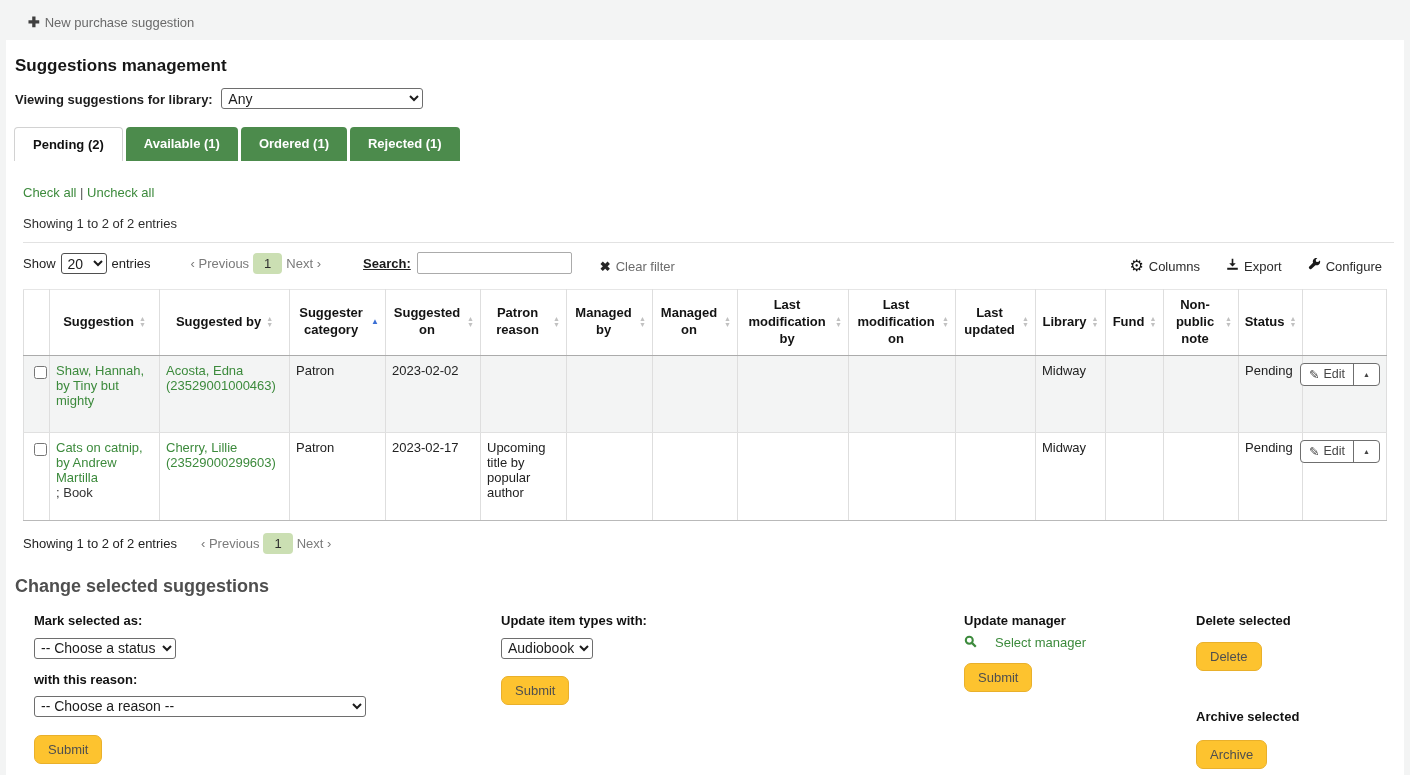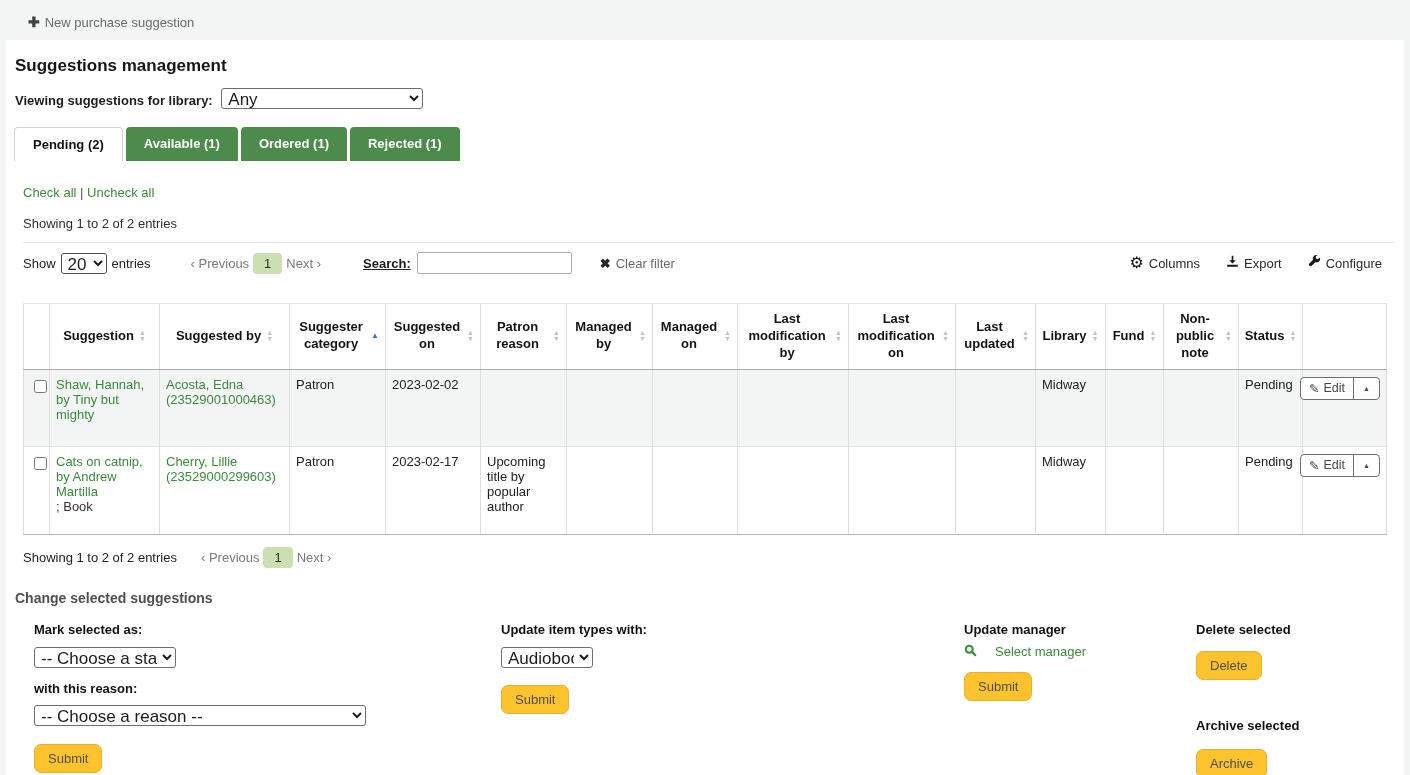--- a/index.html
+++ b/index.html
@@ -18,39 +18,39 @@
   .toolbar a { color:#6a6a6a; }
   .toolbar .plus { color:#3f3f3f; font-weight:900; font-size:14px; margin-right:5px; }
 
   
   .main { margin:0 6px; background:#fff; padding:6px 10px 30px 4px; min-height:712px; }
 
   h1 { font-size:17px; font-weight:bold; color:#161616; margin:10px 0 12px 5px; }
   .filter-row { margin:0 0 14px 5px; }
   .filter-row label { font-weight:bold; color:#1d1d1d; margin-right:5px; }
   select {
-    font-family:"Liberation Sans",sans-serif; font-size:17px;
+    font-family:"Liberation Sans",sans-serif; font-size:14px;
     border:1px solid #6e6e6e; border-radius:3px; background:#fff;
     height:21px; padding:0 2px; color:#1c1c1c;
   }
   .lib-select { width:202px; }
 
   
   .tabs { display:flex; gap:3px; margin:18px 0 0 4px; }
   .tab { padding:9px 18px; font-weight:bold; border-radius:4px 4px 0 0; font-size:13px; }
   .tab.active { background:#fff; color:#111; border:1px solid #d2d2d2; border-bottom:none; }
   .tab.inactive { background:#4c8b4c; color:#fff; }
 
   .panel { padding-left:13px; }
   .checkall-row { margin-top:24px; color:#555; }
   .showing { margin:16px 0 0; color:#2e2e2e; }
   .divider { border-top:1px solid #e2e2e2; margin-top:11px; }
 
   
-  .controls { display:flex; align-items:center; padding:9px 0 28px; }
+  .controls { display:flex; align-items:flex-end; padding:9px 0 14px; }
   .controls .grp { display:flex; align-items:center; }
   .len-select { width:46px; margin:0 5px; border-color:#4f4f4f; }
   .pager { display:flex; align-items:center; margin-left:40px; color:#7a7a7a; gap:4px; }
   .pager .pg-btn { color:#7a7a7a; }
   .pill { background:#cbdfb3; color:#2d2d2d; padding:3px 11px; border-radius:4px; }
   .search-grp { margin-left:42px;text-decoration:underline; }
   .search-grp label { font-weight:bold; color:#1a1a1a; margin-right:6px; }
   .search-input { width:155px; height:22px; border:1px solid #ababab; border-radius:2px; padding:0 4px; font-size:13px; }
   .clearf { margin-left:28px; color:#6b6b6b; display:flex; align-items:center; gap:5px; }
   .clearf .x { color:#262626; font-weight:bold; font-size:13px; }
@@ -76,21 +76,21 @@
   .suffix { color:#333; }
 
   
   .editbtn { display:inline-flex; border:1px solid #6f6f6f; border-radius:4px; background:#fff; overflow:hidden; float:right; }
   .editbtn .seg { padding:3px 8px; display:flex; align-items:center; gap:4px; color:#454545; font-size:12.5px; }
   .editbtn .seg.caret { border-left:1px solid #6f6f6f; font-size:7px; padding:3px 9px; }
 
   .footer-row { display:flex; align-items:center; margin-top:12px; }
   .footer-row .pager { margin-left:24px; }
 
-  h2 { font-size:14px; font-weight:bold; color:#4f4f4f; margin:22px 0 14px 5px; }
+  h2 { font-size:18px; font-weight:bold; color:#4f4f4f; margin:22px 0 14px 5px; }
 
   
   .bulk { display:flex; padding-left:24px; margin-top:16px; }
   .bulk .fcol1 { width:467px; }
   .bulk .fcol2 { width:463px; }
   .bulk .fcol3 { width:232px; }
   .bulk .fcol4 { flex:1; }
   .blabel { font-weight:bold; color:#111; margin-bottom:10px; }
   .status-select { width:142px; }
   .reason-select { width:332px; }

